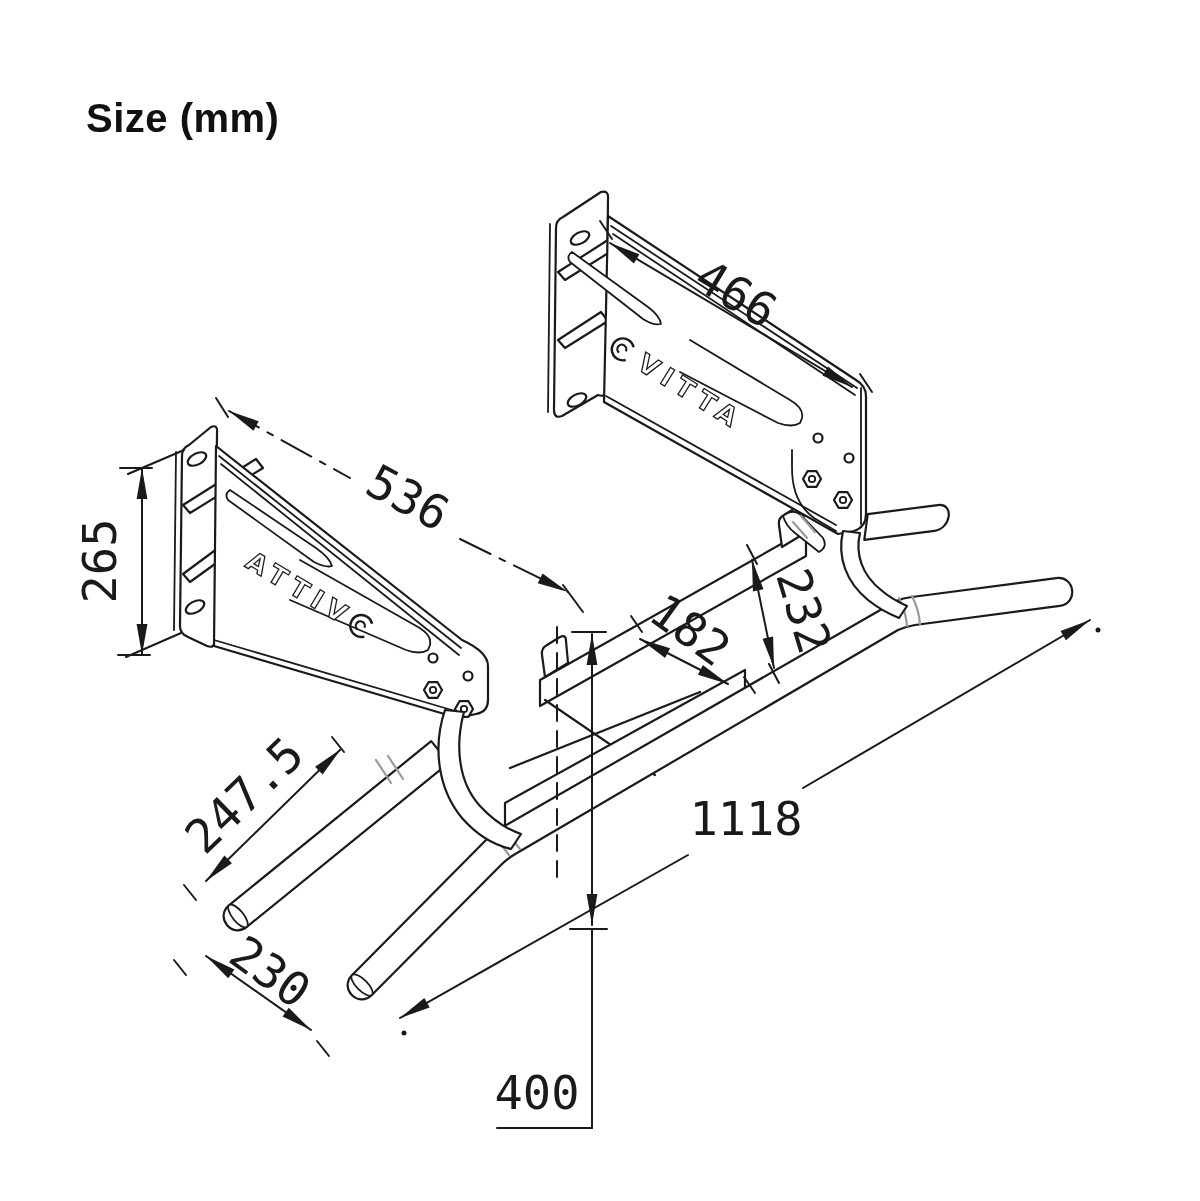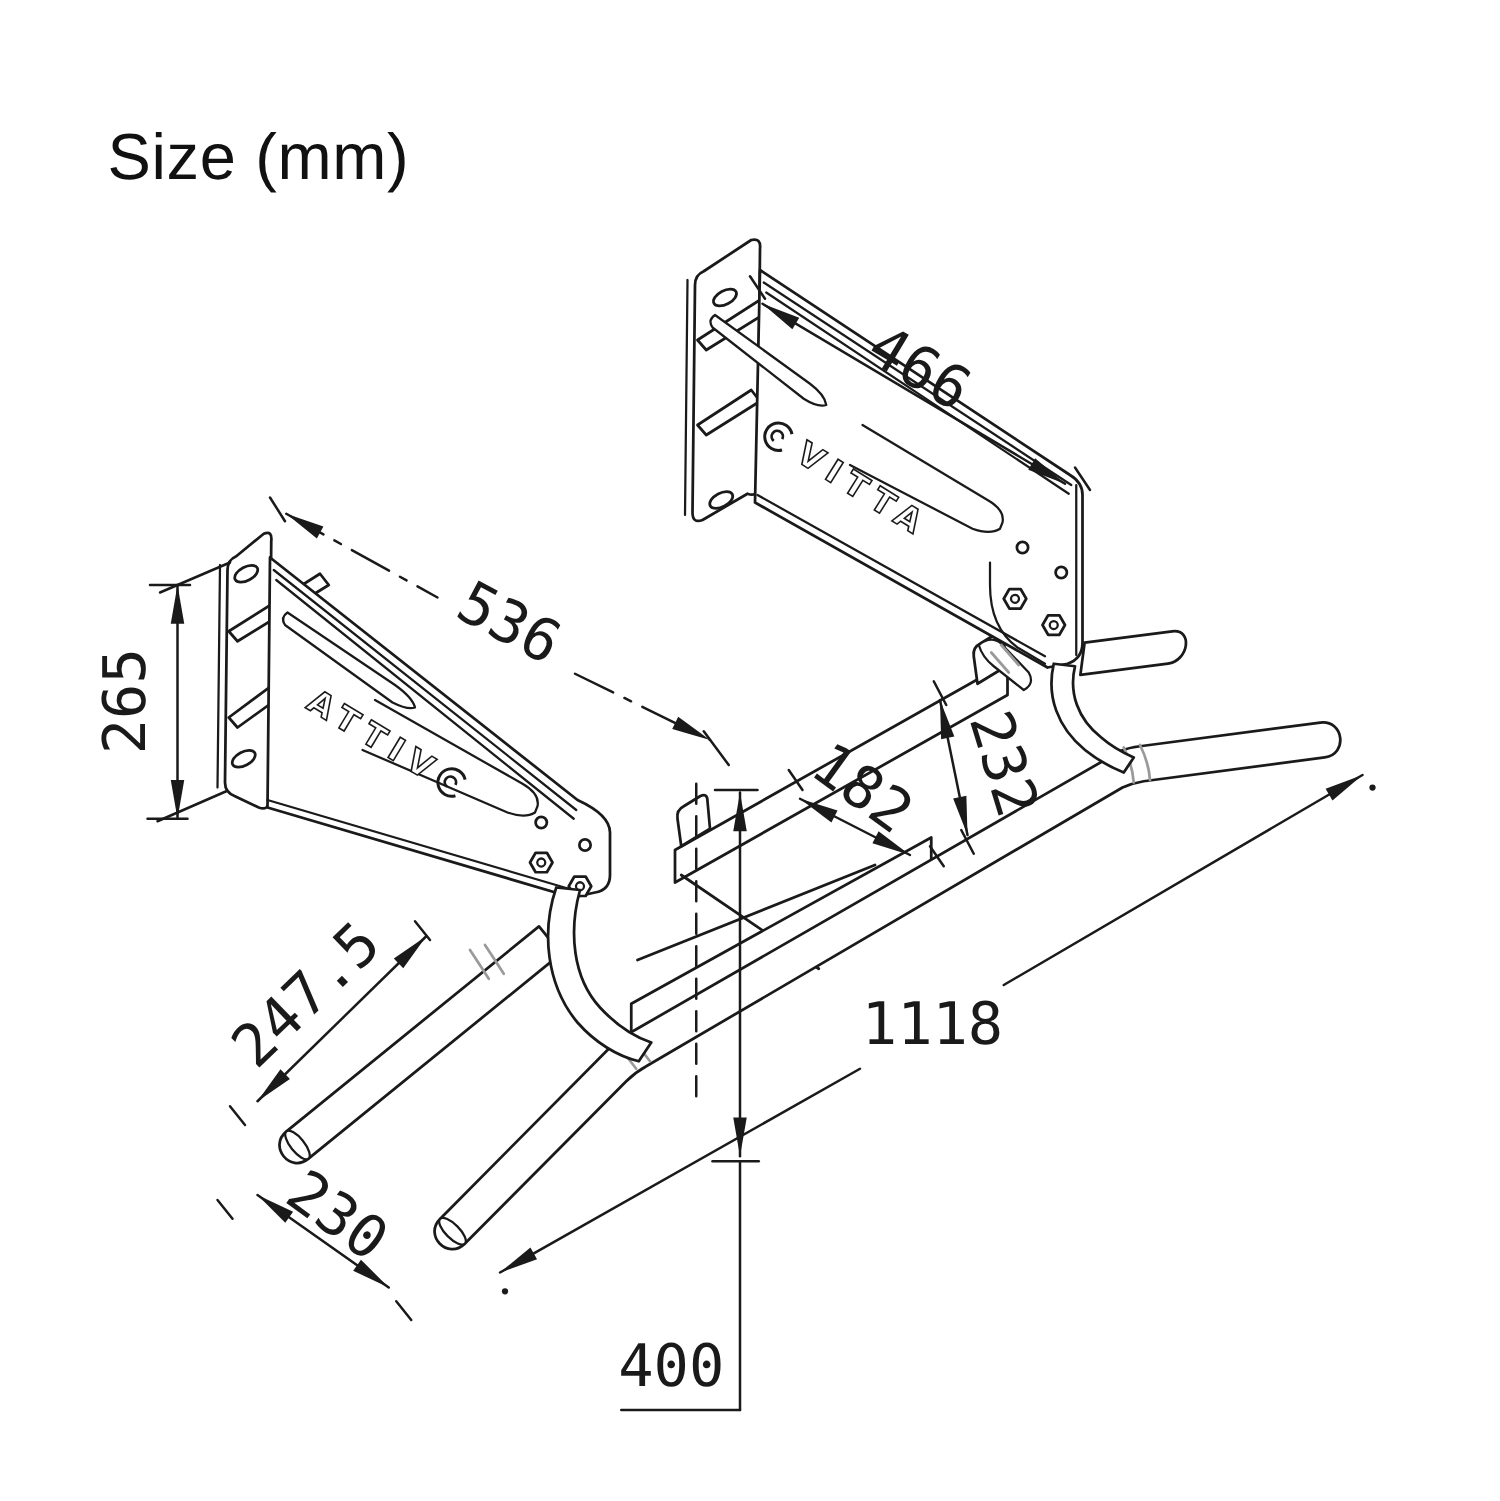--- a/index.html
+++ b/index.html
@@ -1,19 +1,19 @@
 <!DOCTYPE html>
 <html><head>
 <meta charset="utf-8">
 <style>
   html,body{margin:0;padding:0;background:#fff;width:1200px;height:1201px;overflow:hidden;}
   .page-title{
     position:absolute;left:86px;top:96px;
     font-family:"Liberation Sans",sans-serif;
-    font-weight:400;font-size:52px;color:#111;letter-spacing:0.5px;
+    font-weight:700;font-size:40px;color:#111;letter-spacing:0.5px;
   }
   svg{position:absolute;left:0;top:0;}
   .st{fill:#ffffff;stroke:#1a1a1a;stroke-width:2.2;stroke-linejoin:round;}
   .stthin{fill:#ffffff;stroke:#1a1a1a;stroke-width:1.8;stroke-linejoin:round;}
   .ln{fill:none;stroke:#1a1a1a;stroke-width:2.2;stroke-linecap:round;stroke-linejoin:round;}
   .lnthin{fill:none;stroke:#1a1a1a;stroke-width:1.8;stroke-linecap:round;}
   .weld{fill:none;stroke:#9a9a9a;stroke-width:2.2;stroke-linecap:round;}
   .dim{fill:none;stroke:#1a1a1a;stroke-width:2;stroke-linecap:round;}
   .dimtxt{
     font-family:"DejaVu Sans Mono",monospace;

